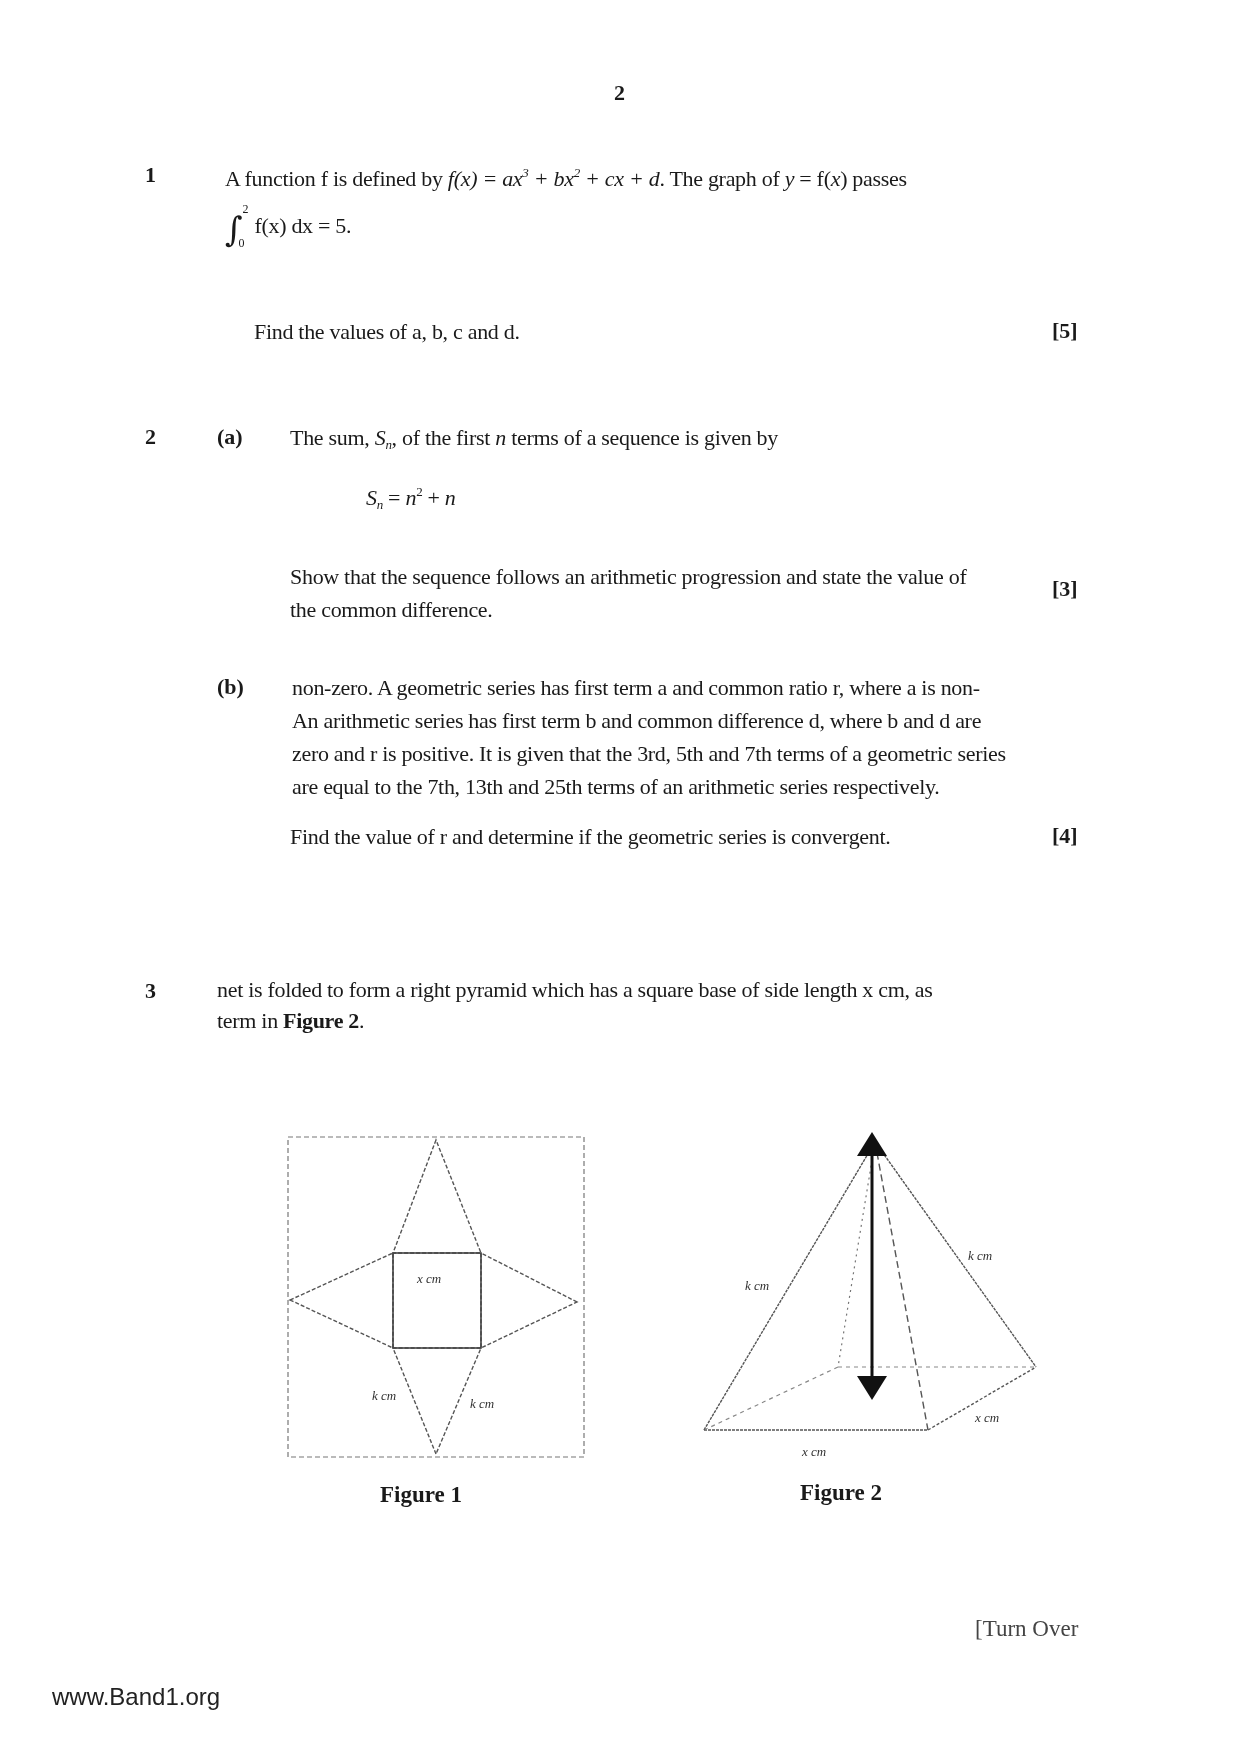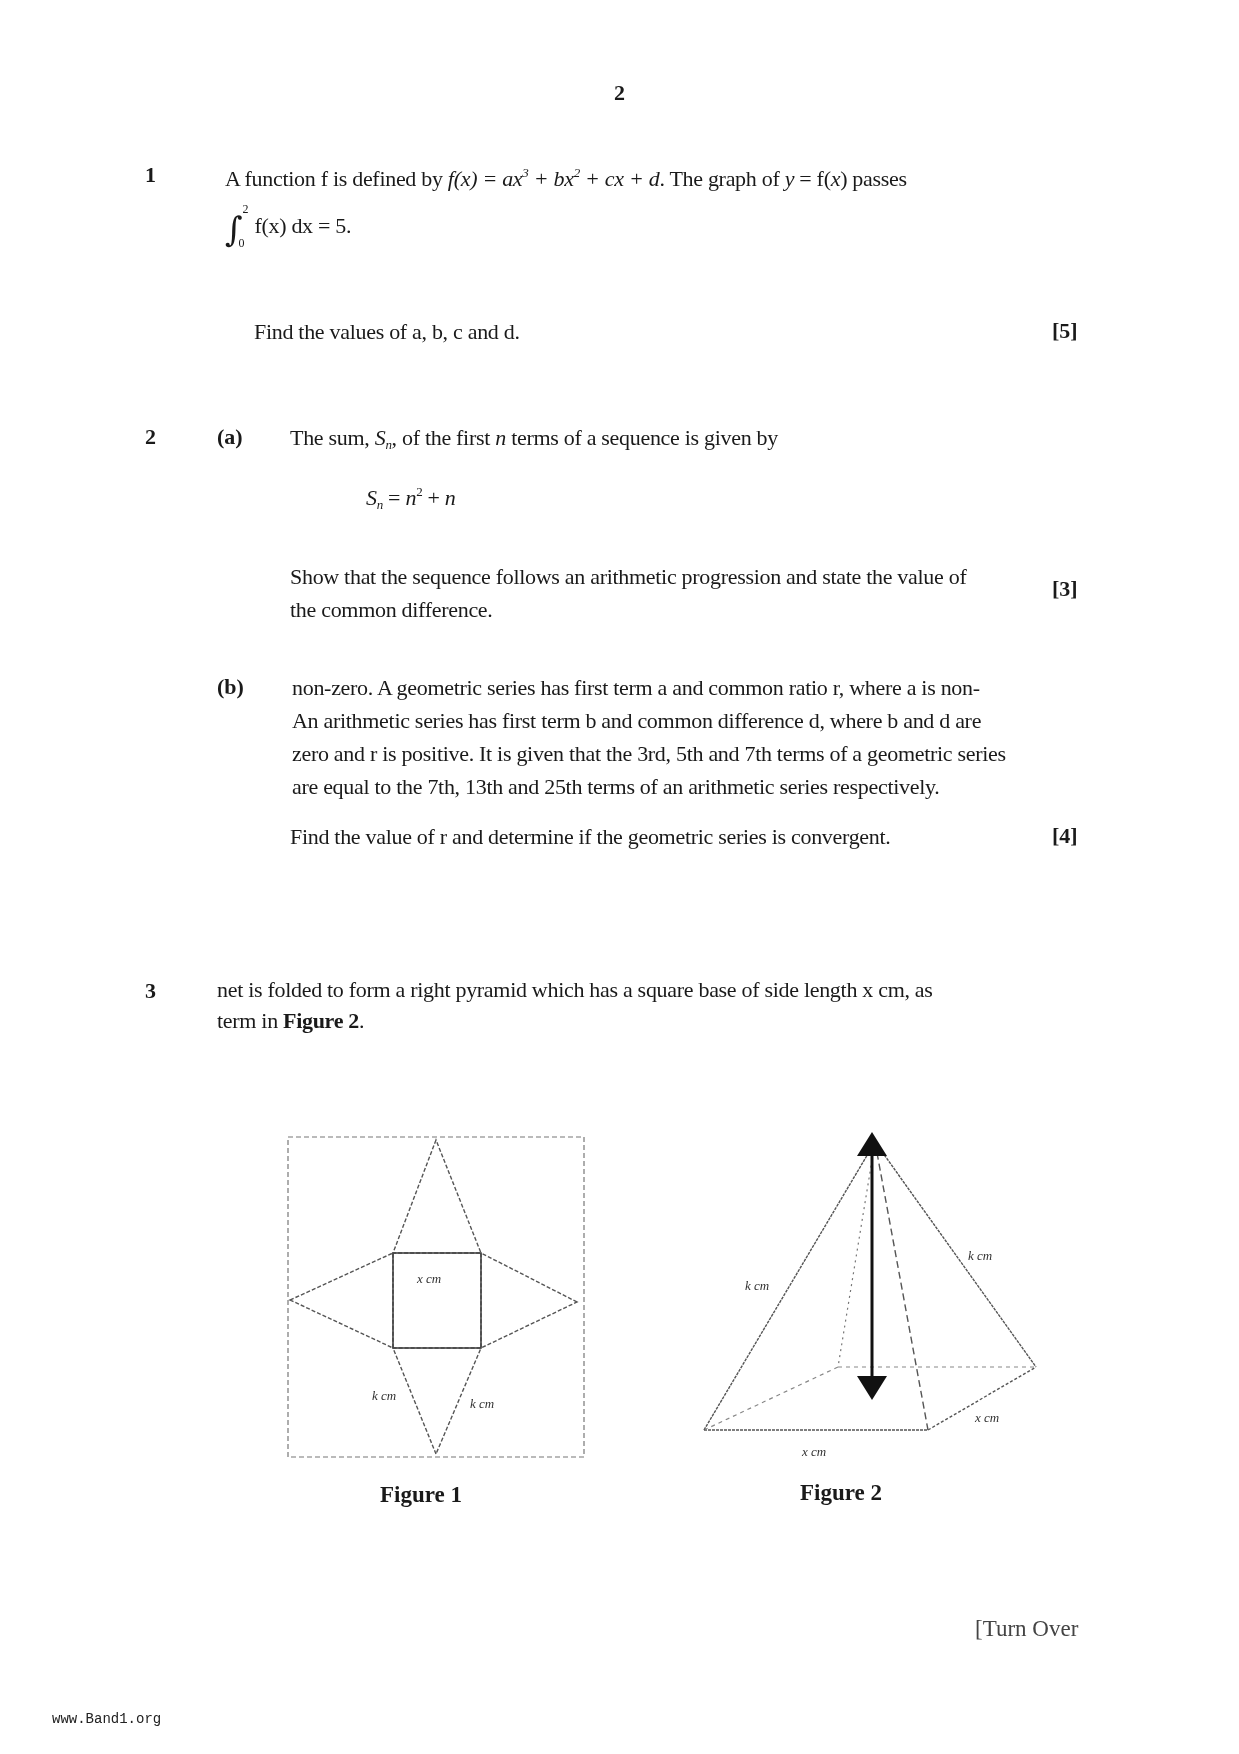--- a/index.html
+++ b/index.html
@@ -14,21 +14,21 @@
   i, .it { font-style: italic; }
   b { font-weight: bold; }
   sup { font-size: 13px; vertical-align: 9px; line-height: 0; }
   sub { font-size: 13px; vertical-align: -4px; line-height: 0; }
   .page-num { left: 0; width: 1239px; text-align: center; top: 80px; font-weight: bold; font-size: 22px; }
   .integral { font-size: 34px; vertical-align: -8px; font-family: "DejaVu Serif", serif; }
   .limits { display: inline-block; position: relative; width: 12px; height: 30px; vertical-align: -6px; }
   .limits .up { position: absolute; top: -6px; left: 0; font-size: 12px; line-height: 12px; }
   .limits .lo { position: absolute; bottom: -10px; left: -4px; font-size: 12px; line-height: 12px; }
   .fig-caption { font-weight: bold; font-size: 23px; }
-  .footer-url { font-family: Liberation Mono, monospace; font-size: 14px; color: #222; margin-top: 28px; }
+  .footer-url { font-family: Liberation Sans, sans-serif; font-size: 24px; color: #222; }
   .turn-over { font-size: 23px; color: #444; }
   svg text { font-family: "Liberation Serif", serif; }
 </style>
 </head>
 <body>
 
 <div class="abs page-num">2</div>
 
 <div class="abs qnum" style="left:145px; top:162px;">1</div>
 <div class="abs txt" style="left:225px; top:162px; width:880px;">

